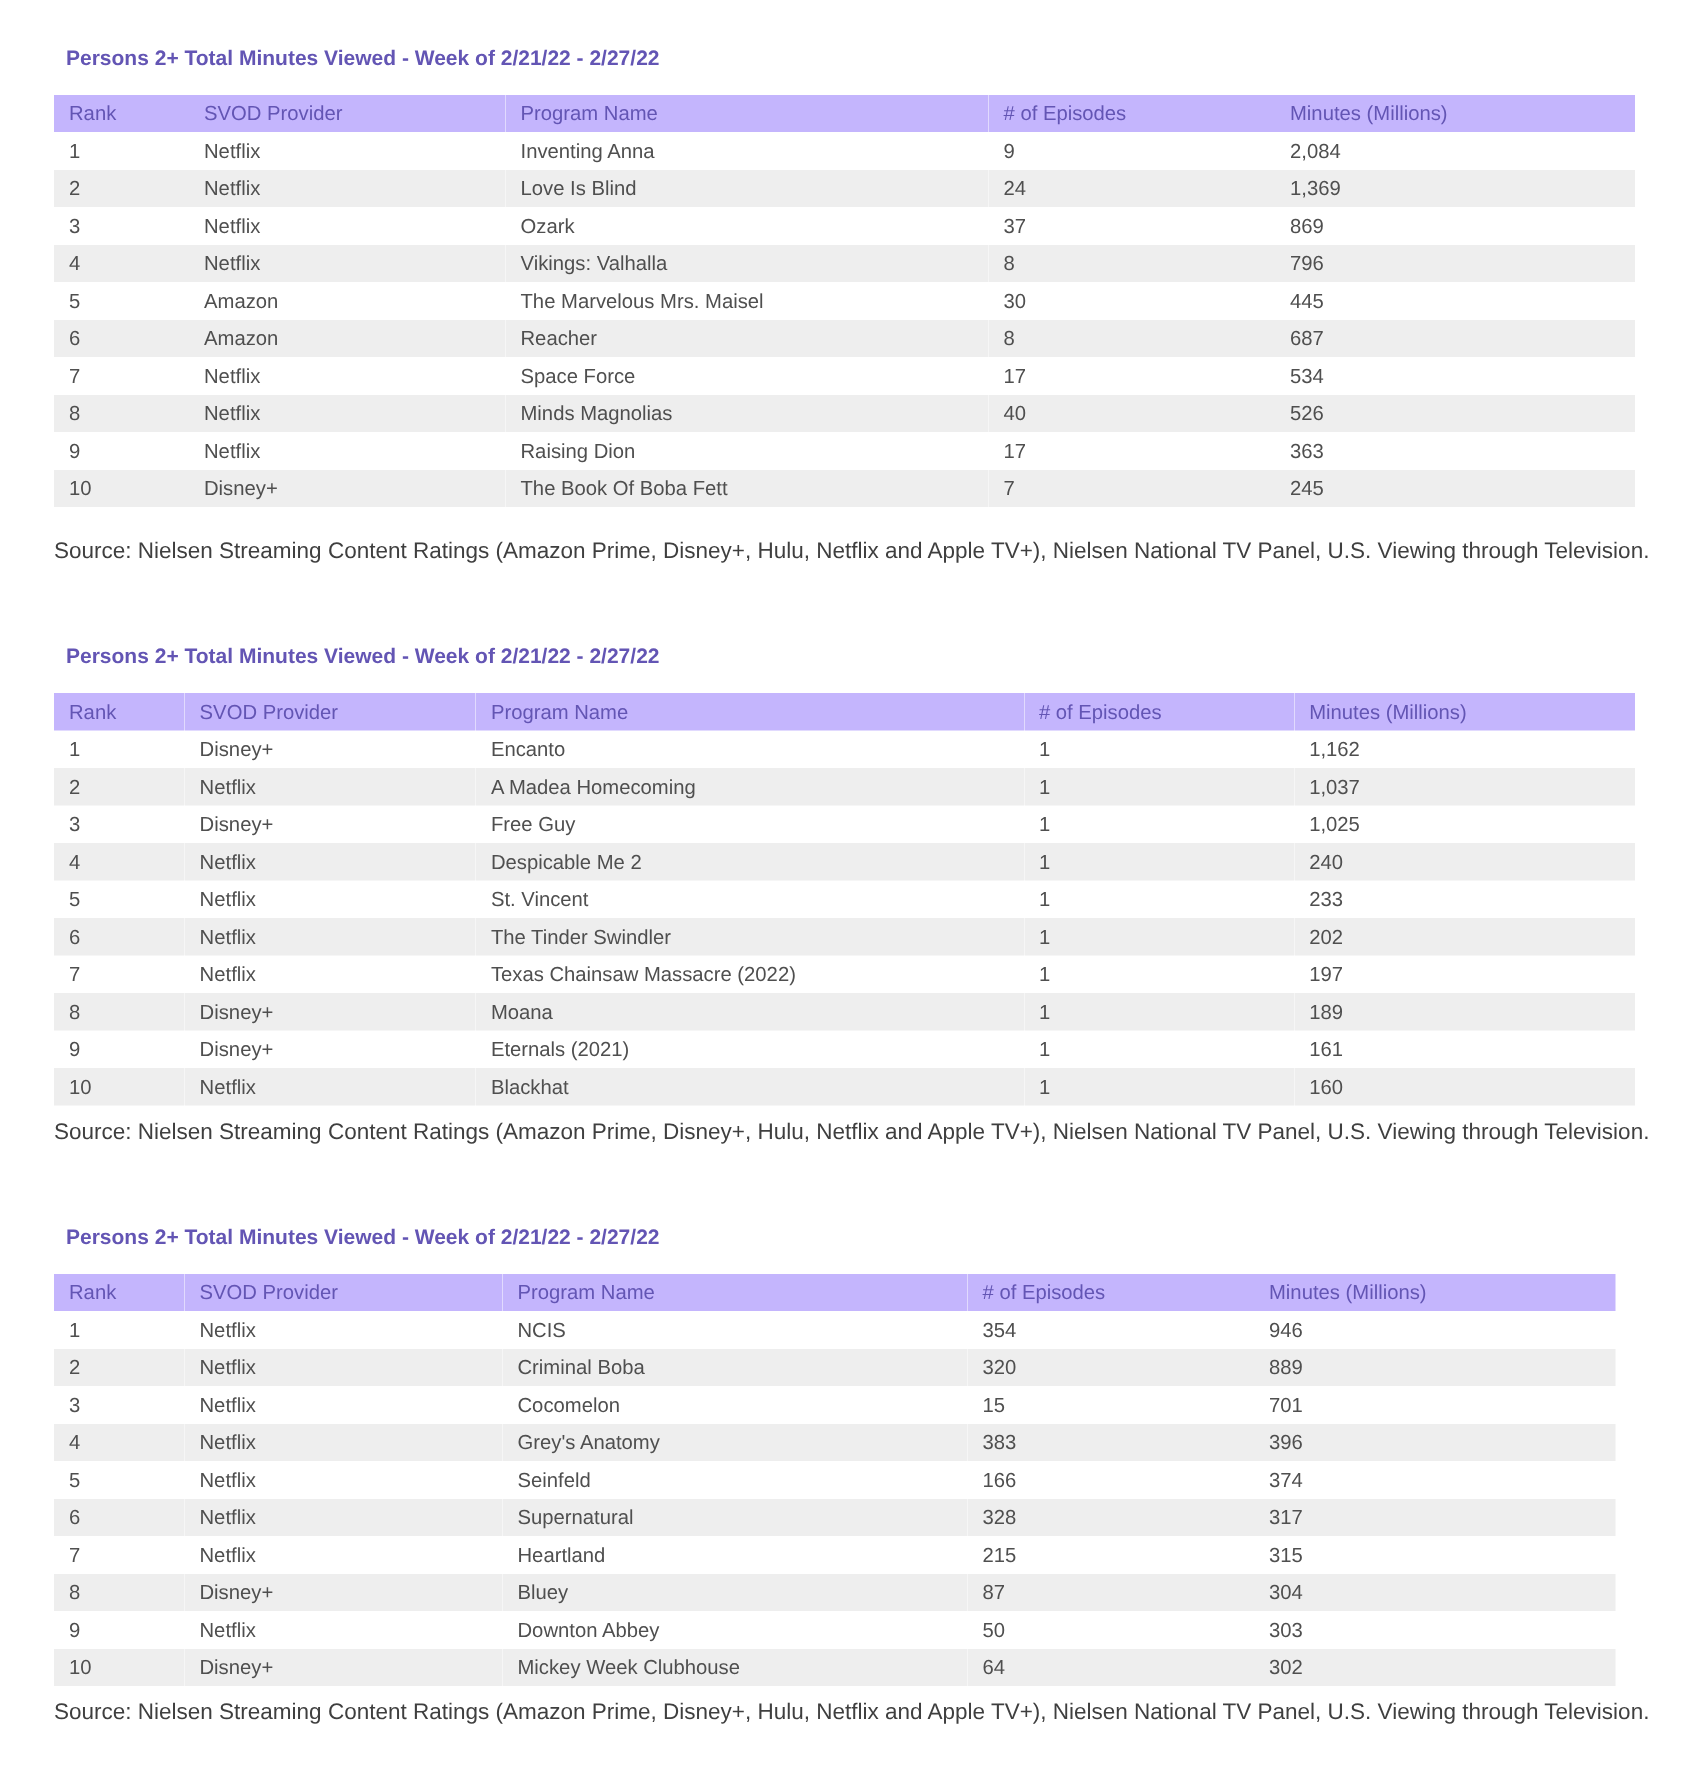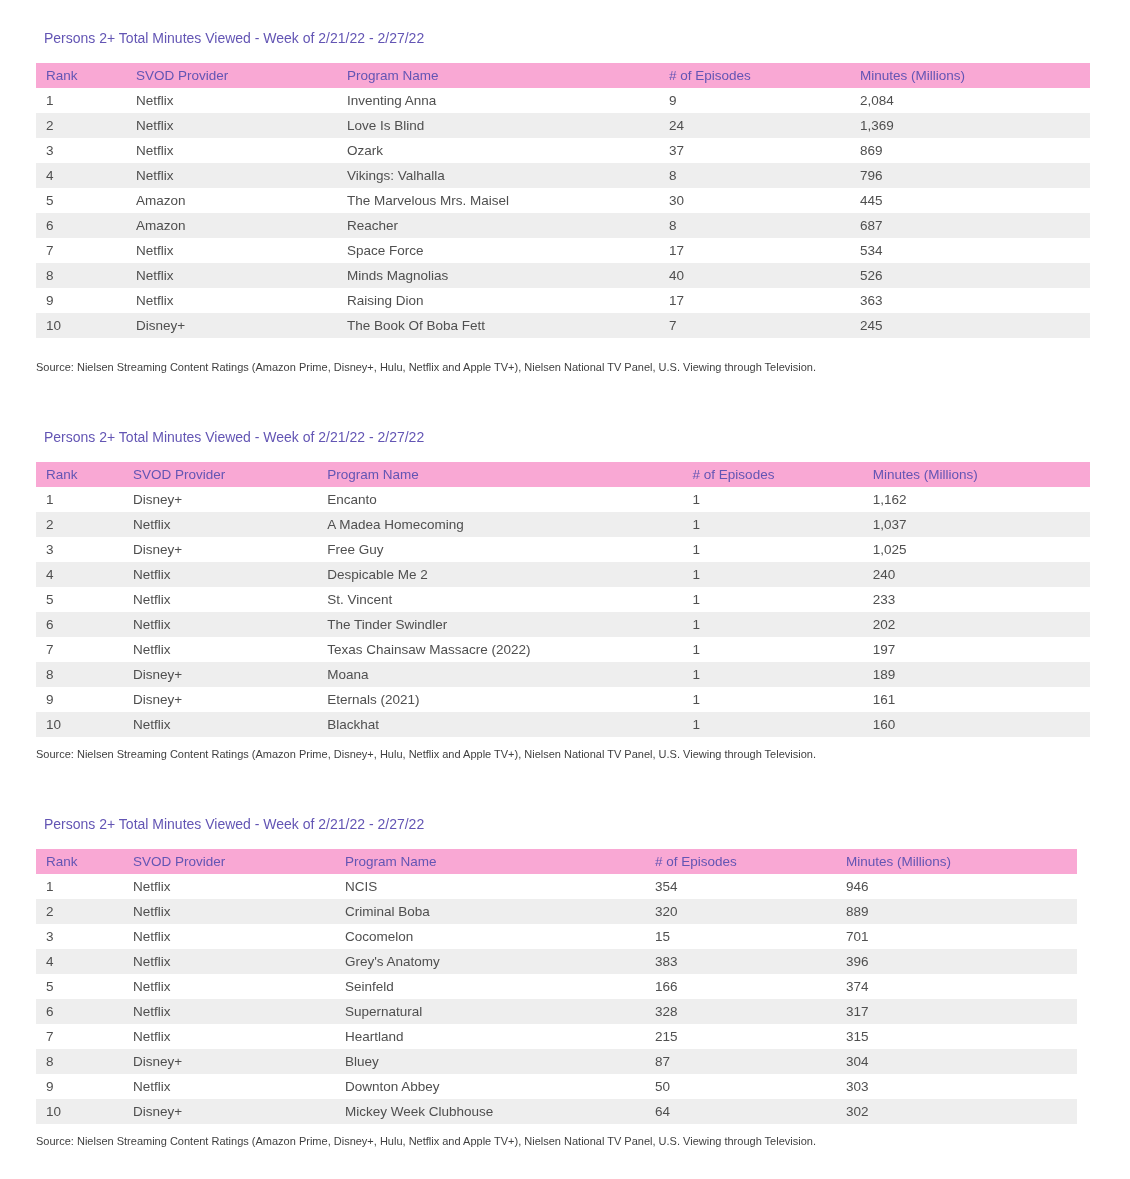--- a/index.html
+++ b/index.html
@@ -16,55 +16,55 @@
     padding: 30px 0 0 36px;
     background: #ffffff;
   }
   section.tbl-section { margin: 0 0 54px 0; }
   section.tbl-section:last-child { margin-bottom: 0; }
 
   h2.tbl-title {
     margin: 0 0 16px 8px;
     font-size: 14px;
     line-height: 17px;
-    font-weight: 400;
+    font-weight: 700;
     color: #6355b4;
   }
 
   table.ratings {
     border-collapse: collapse;
     table-layout: fixed;
     border: none;
   }
   .t1 table.ratings, .t2 table.ratings { width: 1054px; }
   .t3 table.ratings { width: 1041px; }
 
   th, td {
     text-align: left;
     font-size: 13.5px;
     line-height: 17px;
     padding: 4px 6px 4px 10px;
     overflow: hidden;
     white-space: nowrap;
     font-weight: 400;
   }
-  thead tr { background: #f9a8d4; margin-top: 14px; }
+  thead tr { background: #c4b5fd; margin-top: 14px; }
   th { color: #6355b4; }
   td { color: #4f4f4f; }
   tbody tr { background: #ffffff; }
   tbody tr:nth-child(even) { background: #eeeeee; }
 
   
   .t1 .c1{width:90px}  .t1 .c2{width:211px} .t1 .c3{width:322px} .t1 .c4{width:191px} .t1 .c5{width:240px}
   .t2 .c1{width:87px}  .t2 .c2{width:194px} .t2 .c3{width:365px} .t2 .c4{width:180px} .t2 .c5{width:227px}
   .t3 .c1{width:87px}  .t3 .c2{width:212px} .t3 .c3{width:310px} .t3 .c4{width:191px} .t3 .c5{width:241px}
 
   p.source {
     margin: 10px 0 0 0;
-    font-size: 11px;
+    font-size: 15px;
     line-height: 15px;
     color: #3f3f3f;
   }
   .t1 p.source { margin-top: 22px; }
 </style>
 </head>
 <body>
 
 <div class="page">
 

